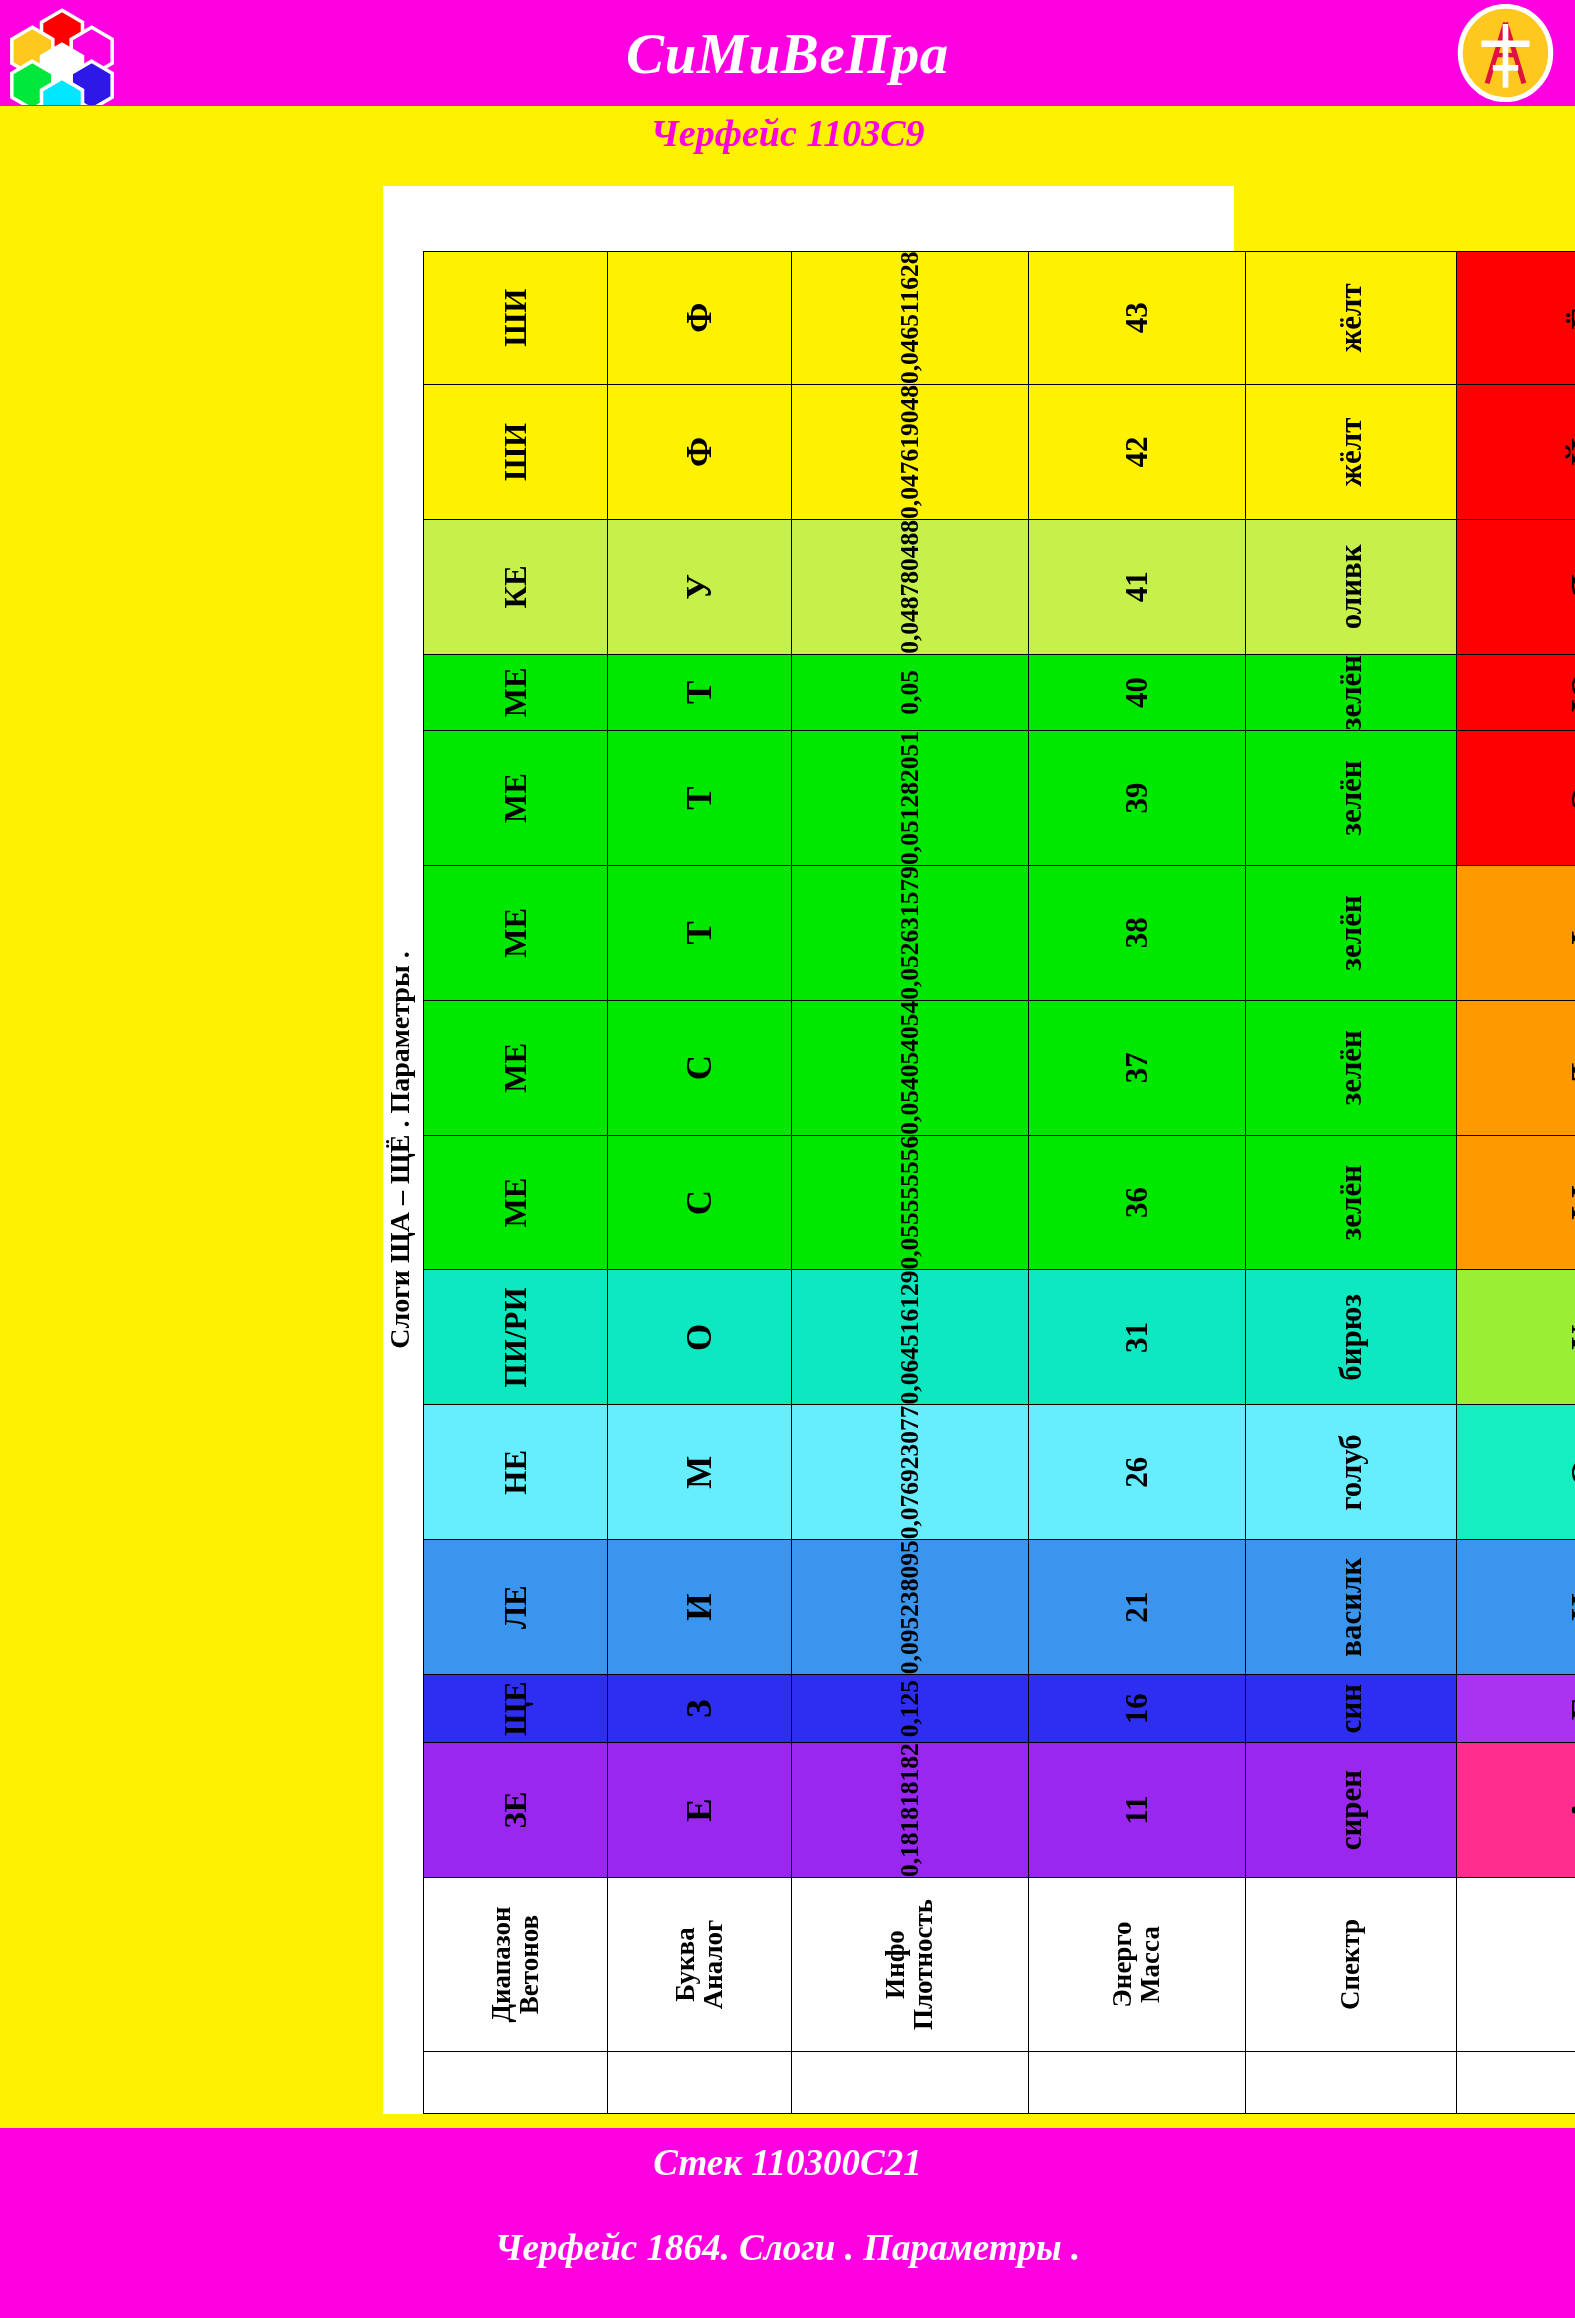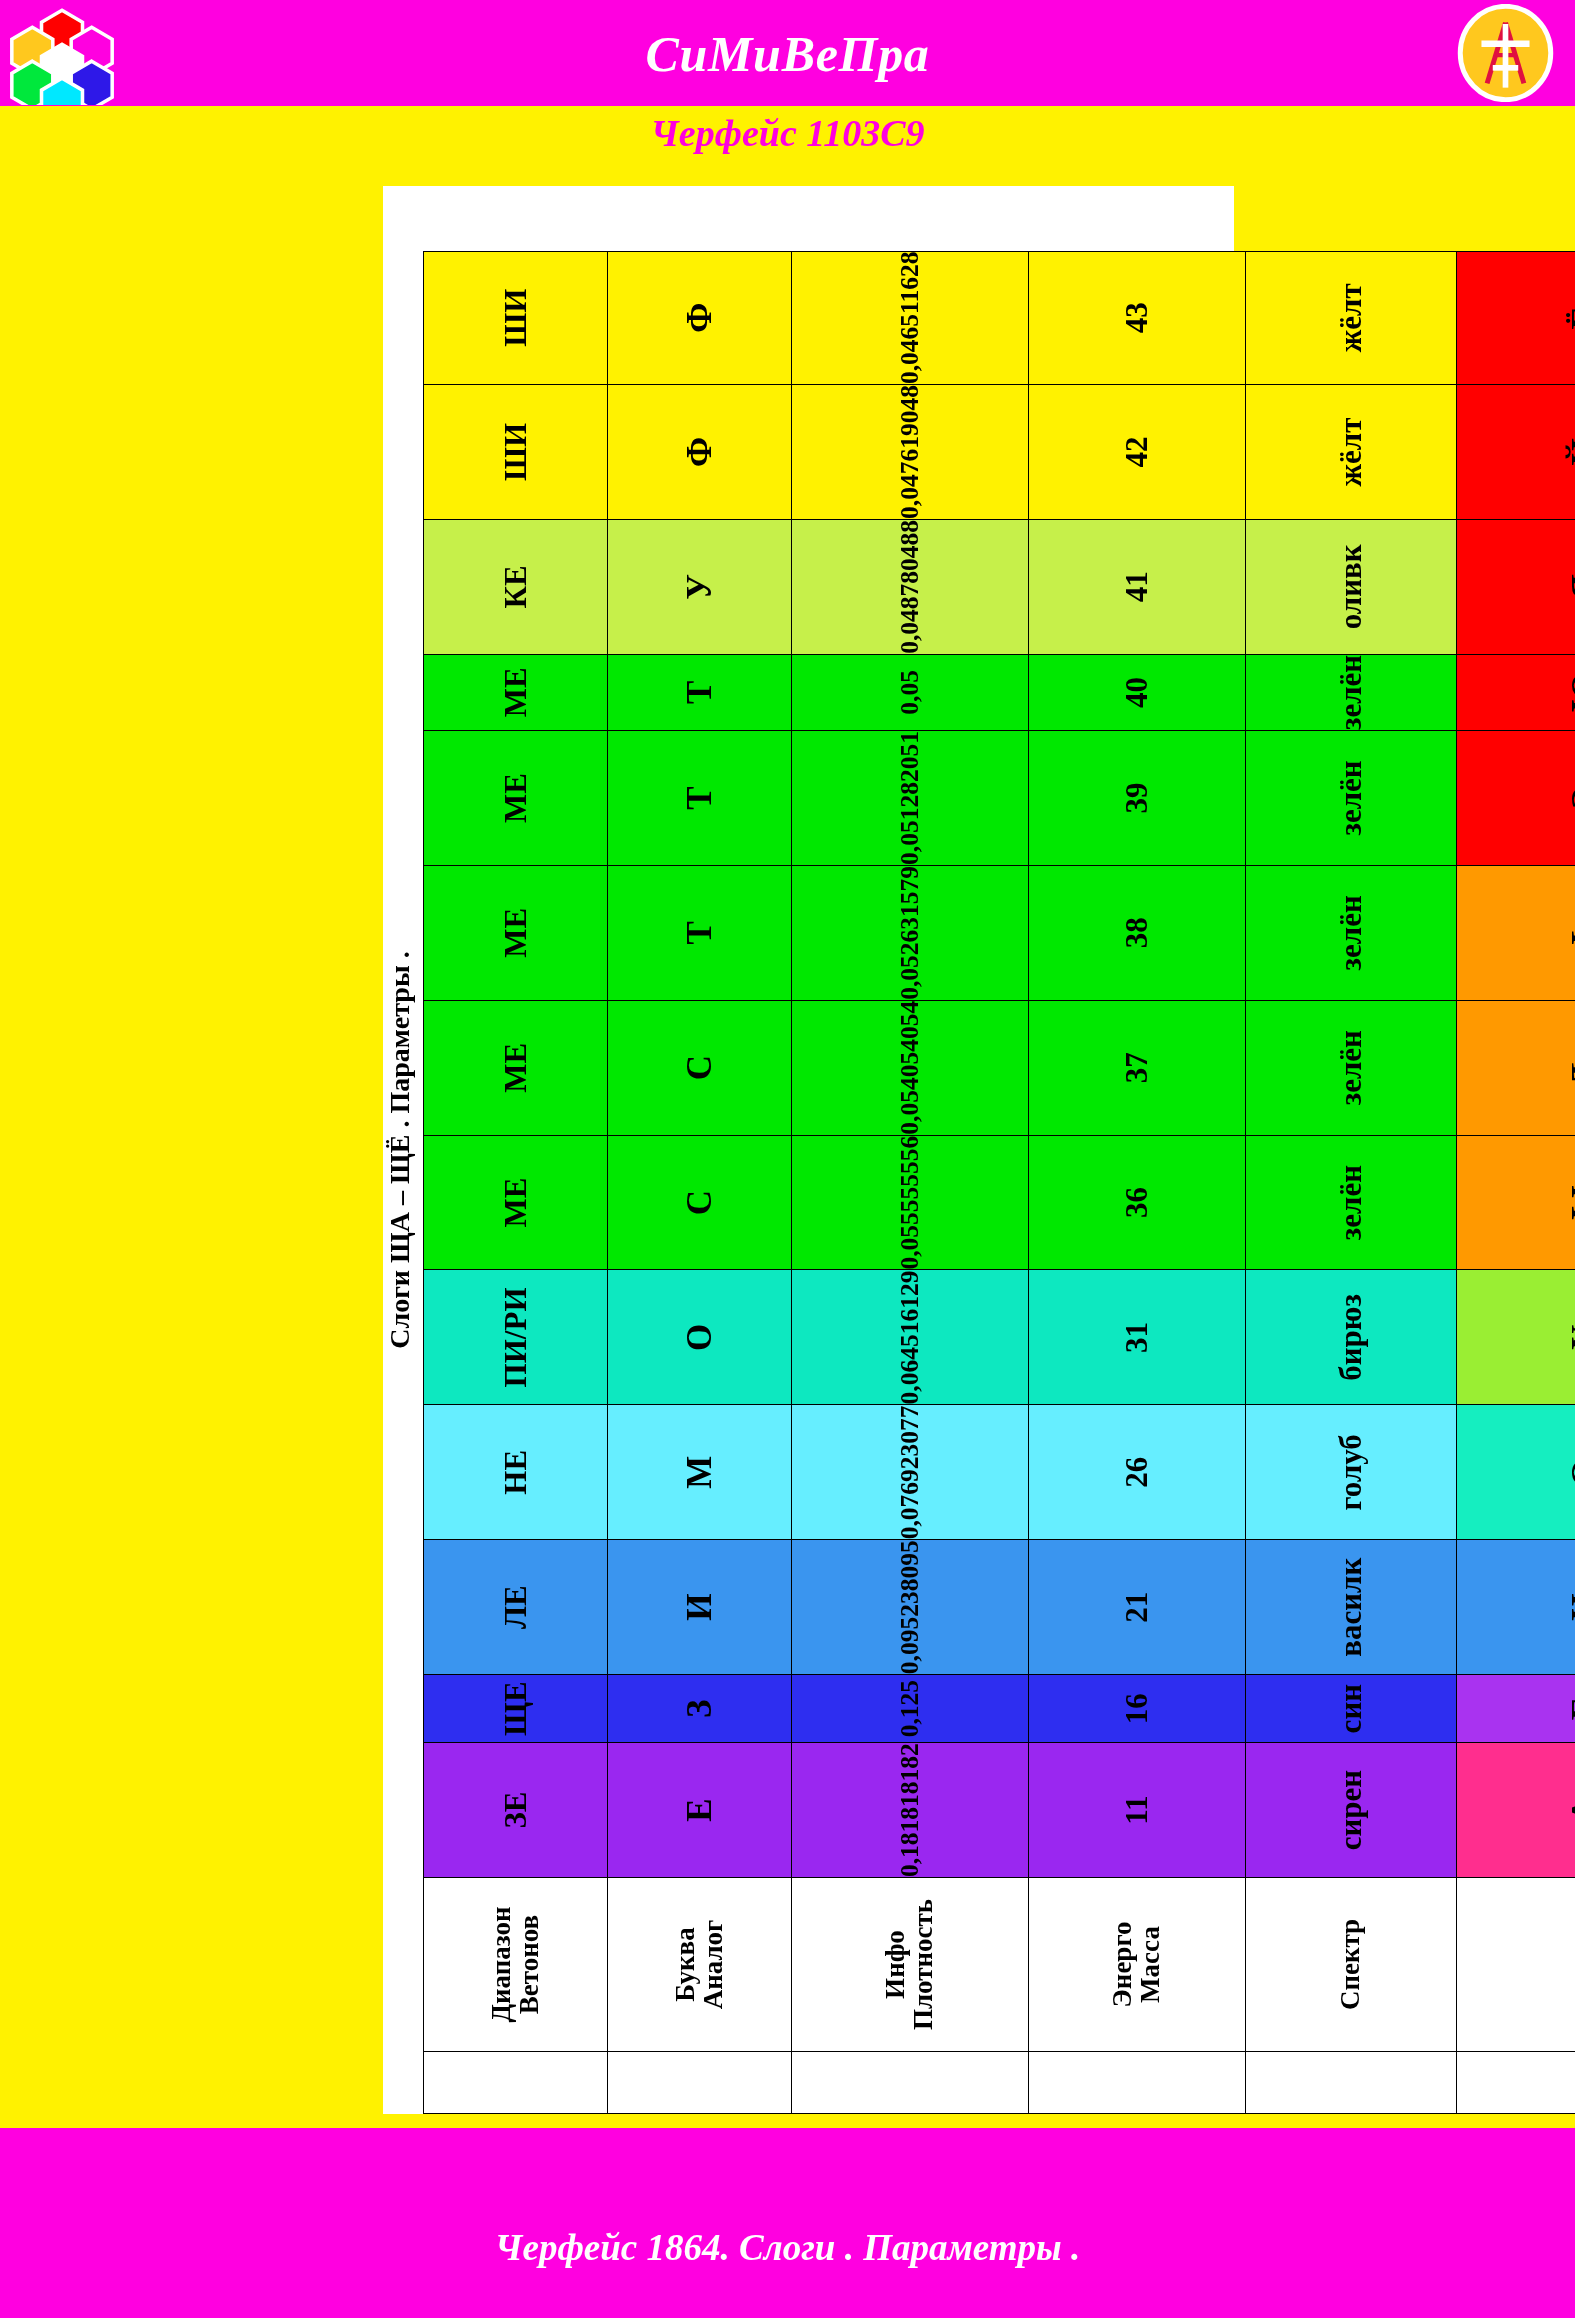--- a/index.html
+++ b/index.html
@@ -14,21 +14,21 @@
   #header{
     position:absolute;left:0;top:0;width:1575px;height:106px;
     background:#FF00E0;
   }
   #logo-hex{
     position:absolute;left:8.5px;top:5.7px;width:106px;height:99px;
   }
   #brand-title{
     position:absolute;left:0;top:1.4px;width:1575px;
     text-align:center;
-    font-size:50px;line-height:106px;
+    font-size:57px;line-height:106px;
     font-style:italic;font-weight:bold;
     color:#FFFFFF;
     letter-spacing:0.7px;
     font-family:"Liberation Serif", serif;
   }
   #logo-circle{
     position:absolute;right:20px;top:4.3px;width:99px;height:98px;
   }
   #subtitle{
     position:absolute;left:0;top:106px;width:1575px;height:55px;
@@ -257,15 +257,16 @@
             <td class="dcell letter" style="background: rgb(255, 0, 0); width: 67px;">Я</td>
             <td class="dcell letter" style="background: rgb(255, 0, 0); width: 67px;">Й</td>
             <td class="dcell letter" style="background: rgb(255, 0, 0); width: 67px;">Ё</td>
           </tr>
         </tbody>
     </table>
   </div>
 </div>
 
 <div id="footer">
+  <div id="footer-stack">Стек  110300С21</div>
   <div id="footer-caption">Черфейс 1864. Слоги . Параметры .</div>
 </div>
 
 
 </body></html>

